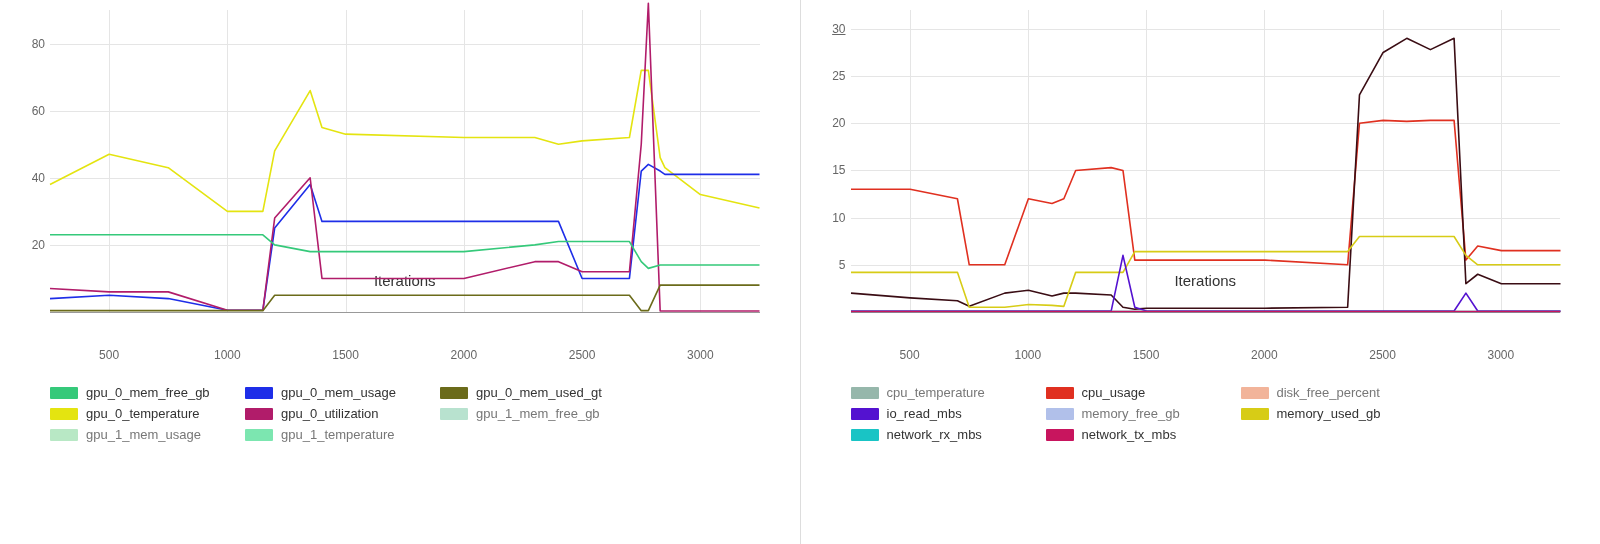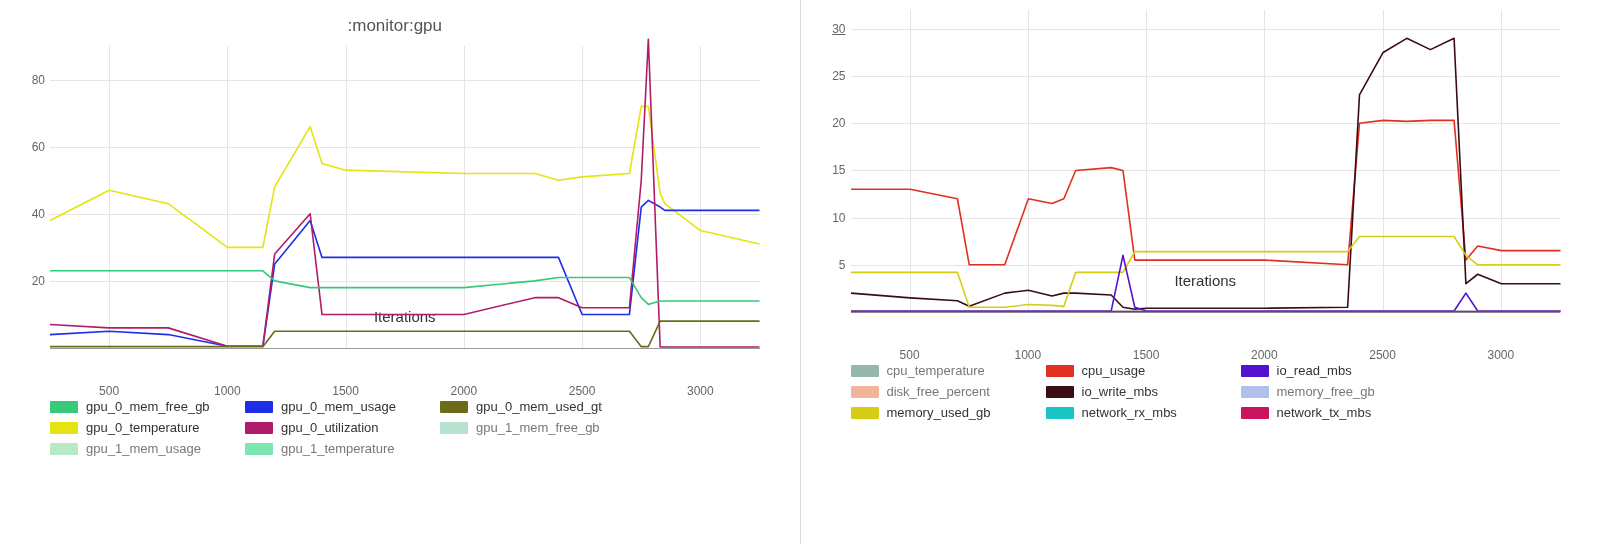--- a/index.html
+++ b/index.html
@@ -8,31 +8,30 @@
   .divider{width:0;border-left:1px solid #ddd;}
   .title{font-size:17px;text-align:center;color:#555;font-weight:400;padding:6px 0 10px 0;}
   .plot-area{position:relative;height:330px;margin-left:40px;margin-right:20px;}
   .grid-line{position:absolute;background:#e5e5e5;}
   .grid-h{left:0;right:0;height:1px;}
   .grid-v{top:0;bottom:28px;width:1px;}
   .ytick{position:absolute;left:-35px;width:30px;text-align:right;font-size:12px;color:#666;transform:translateY(-50%);}
   .xtick{position:absolute;bottom:-22px;font-size:12px;color:#666;transform:translateX(-50%);}
   .axis-label{position:absolute;font-size:15px;color:#333;}
   svg.lines{position:absolute;left:0;top:0;width:100%;height:calc(100% - 28px);overflow:visible;pointer-events:none;}
-  .legend{display:flex;flex-wrap:wrap;margin-top:20px;margin-left:40px;margin-right:20px;align-items:center;}
+  .legend{display:flex;flex-wrap:wrap;margin-top:42px;margin-left:40px;margin-right:20px;align-items:center;}
   .legend-item{display:flex;align-items:center;width:195px;padding:3px 0;font-size:13px;color:#777;}
   .legend-item.active{color:#333;}
   .swatch{width:28px;height:12px;margin-right:8px;border-radius:1px;}
 </style>
 </head>
 <body>
 
 <div class="container">
   <div class="panel">
-    <div class="title">:monitor:gpu</div>
     <div class="plot-area" id="plot0">
       <div class="axis-label" id="xlabel0" style="left: 50%; top: 262px; transform: translateX(-50%);">Iterations</div>
     <div class="grid-line grid-h" style="top: 234.889px;"></div>
         <div class="ytick" style="top: 234.889px;">20</div>
         <div class="grid-line grid-h" style="top: 167.778px;"></div>
         <div class="ytick" style="top: 167.778px;">40</div>
         <div class="grid-line grid-h" style="top: 100.667px;"></div>
         <div class="ytick" style="top: 100.667px;">60</div>
         <div class="grid-line grid-h" style="top: 33.5556px;"></div>
         <div class="ytick" style="top: 33.5556px;">80</div>
@@ -132,31 +131,27 @@
       </div>
     <div class="legend" id="legend1">
         <div class="legend-item">
           <div class="swatch" style="background: rgb(150, 183, 171);"></div>
           <span>cpu_temperature</span>
         </div>
         <div class="legend-item active">
           <div class="swatch" style="background: rgb(224, 48, 32);"></div>
           <span>cpu_usage</span>
         </div>
-        <div class="legend-item active">
-          <div class="swatch" style="background: rgb(84, 18, 208);"></div>
-          <span>io_read_mbs</span>
-        </div>
         <div class="legend-item">
           <div class="swatch" style="background: rgb(242, 180, 154);"></div>
           <span>disk_free_percent</span>
         </div>
         <div class="legend-item active">
-          <div class="swatch" style="background: rgb(58, 13, 20);"></div>
-          <span>io_write_mbs</span>
+          <div class="swatch" style="background: rgb(84, 18, 208);"></div>
+          <span>io_read_mbs</span>
         </div>
         <div class="legend-item">
           <div class="swatch" style="background: rgb(177, 192, 234);"></div>
           <span>memory_free_gb</span>
         </div>
         <div class="legend-item active">
           <div class="swatch" style="background: rgb(215, 204, 22);"></div>
           <span>memory_used_gb</span>
         </div>
         <div class="legend-item active">

